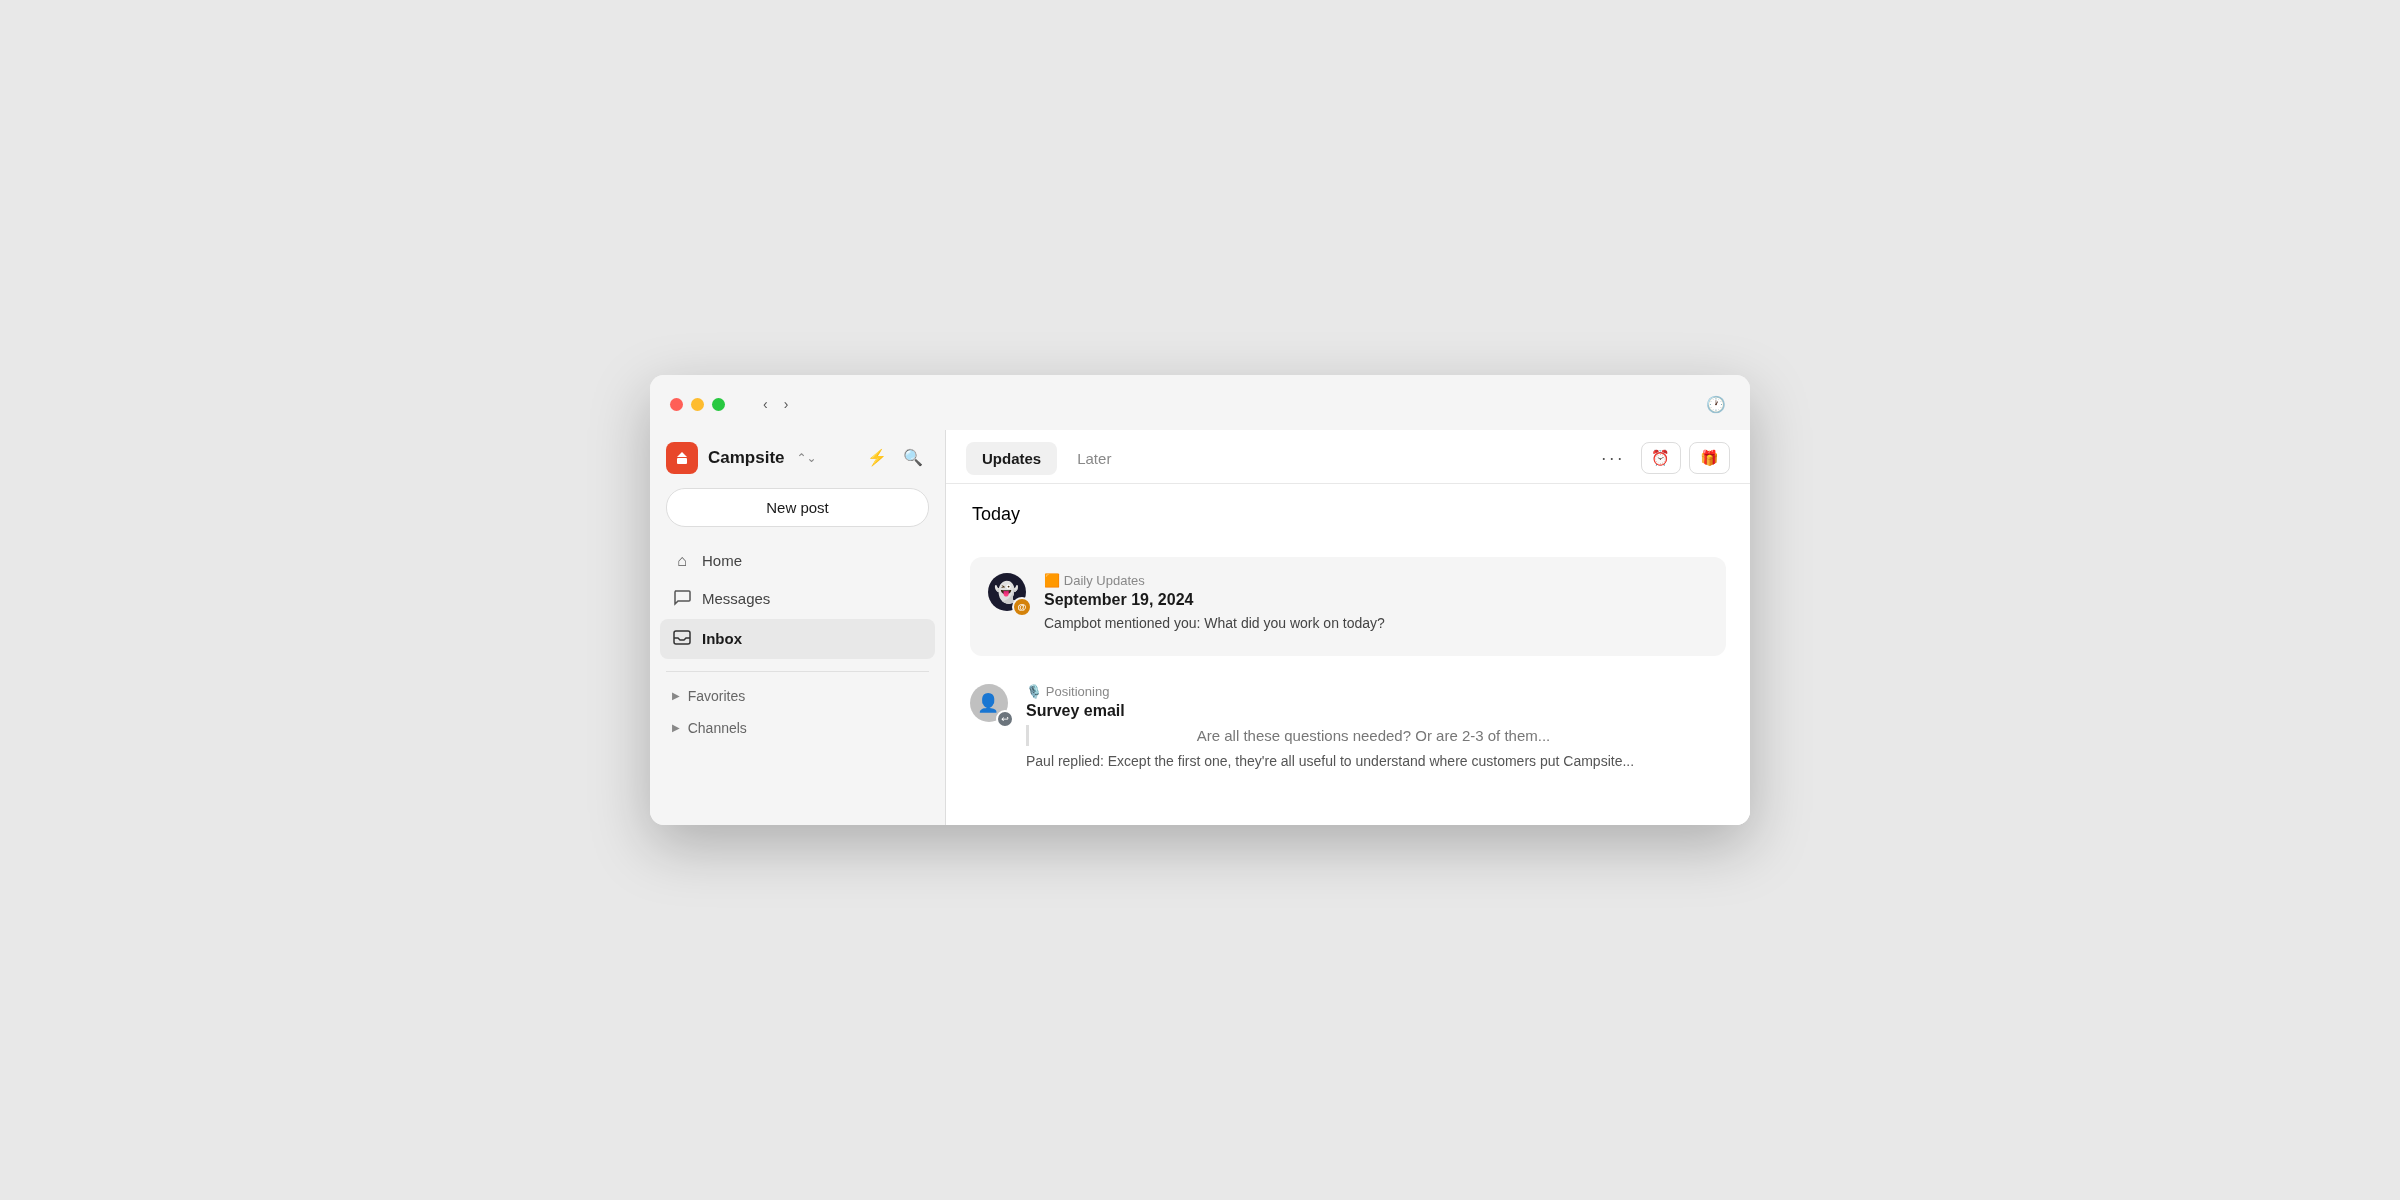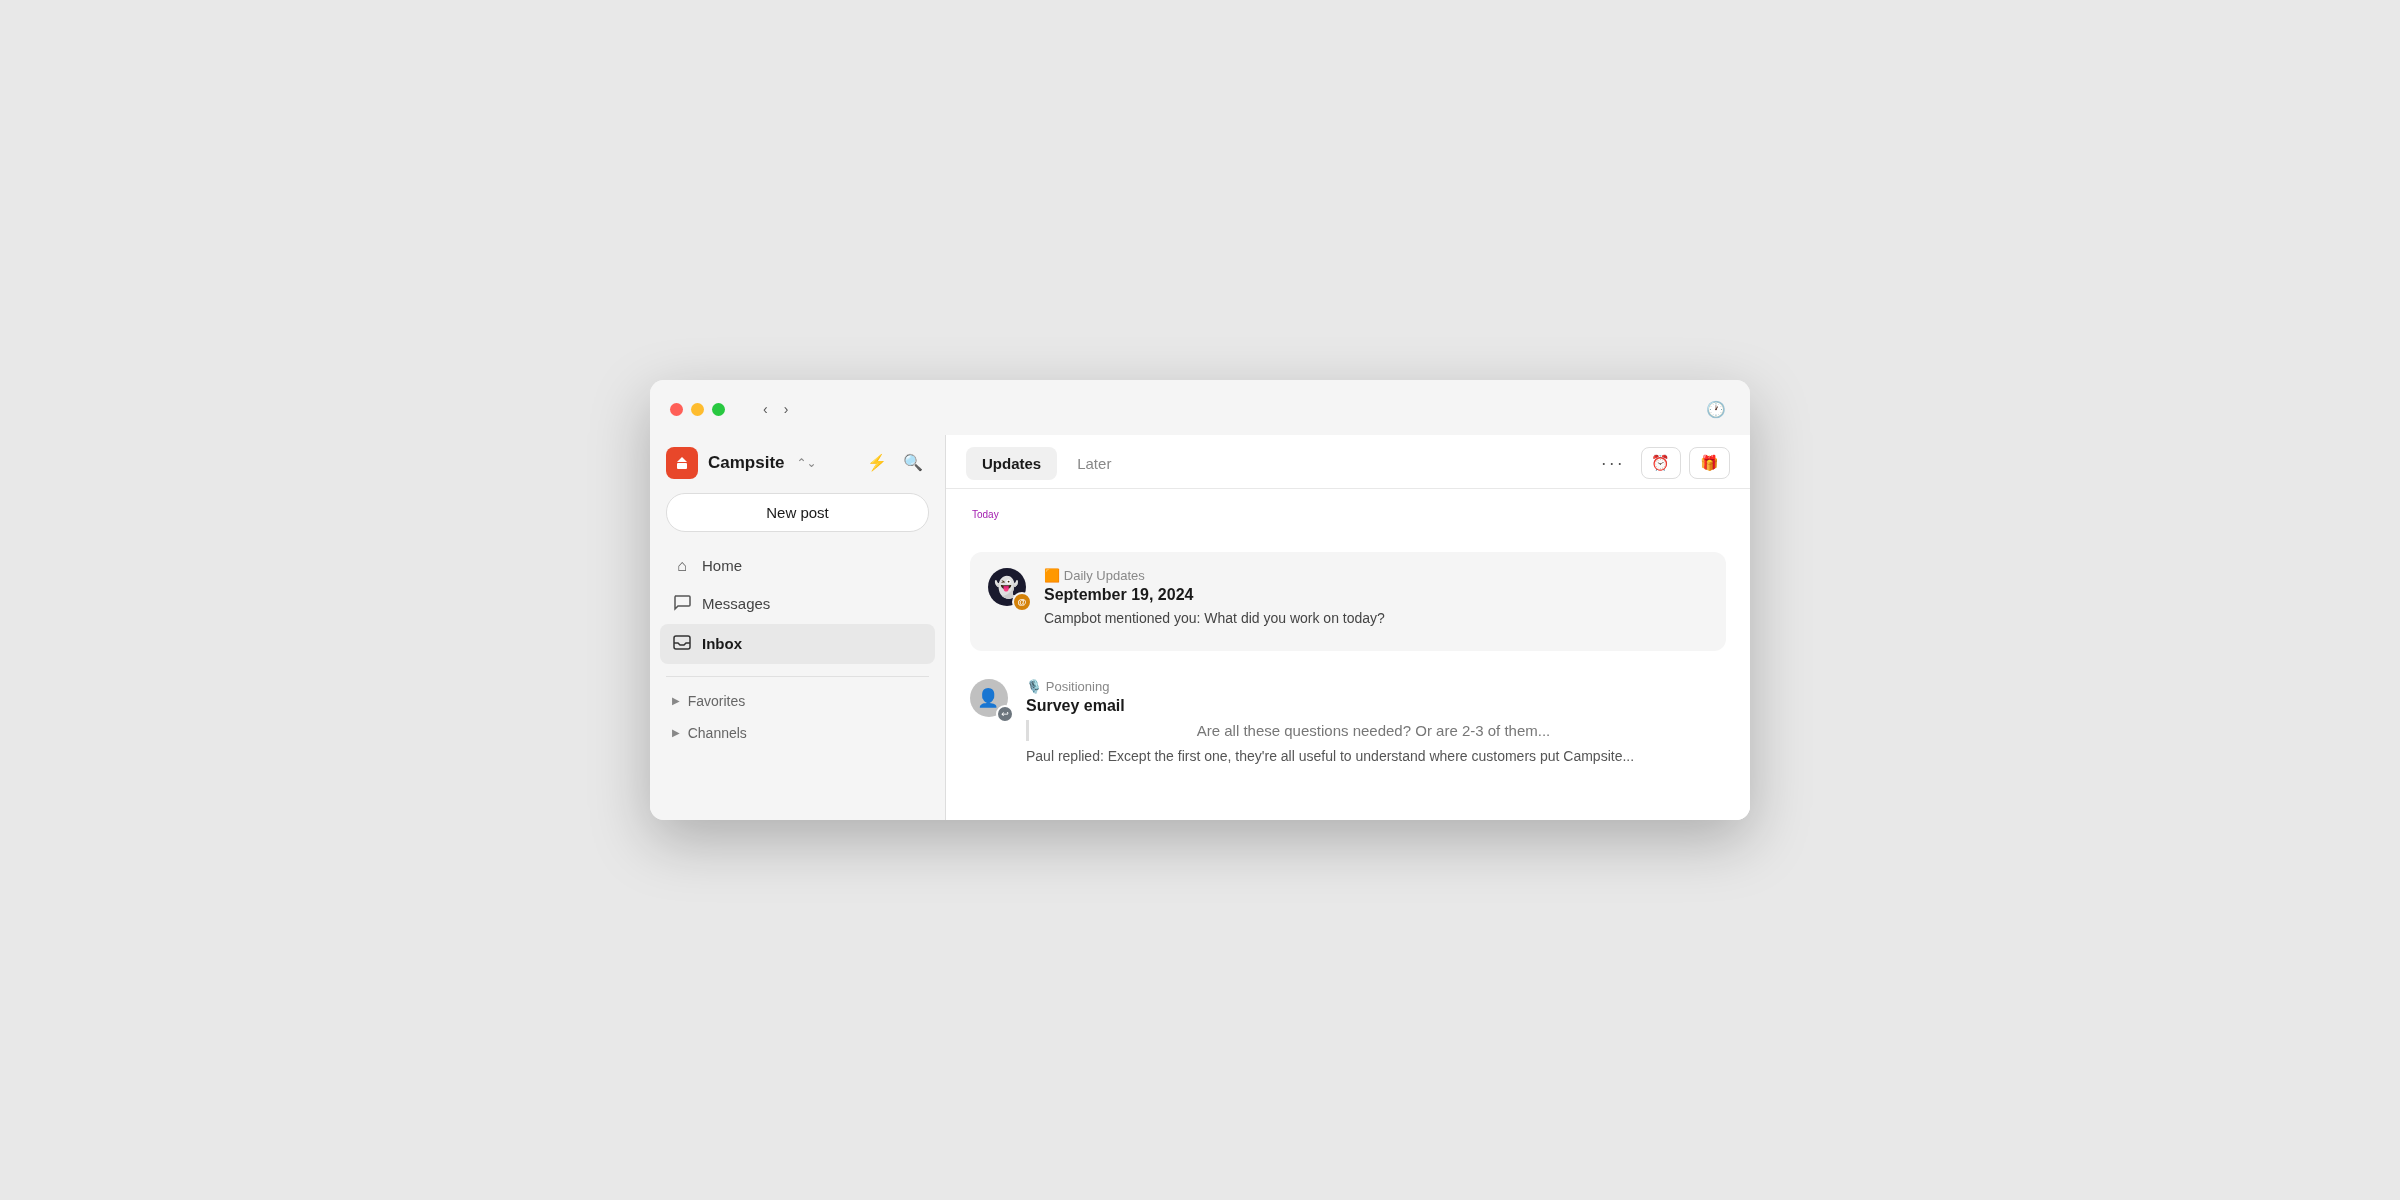--- a/index.html
+++ b/index.html
@@ -283,22 +283,22 @@
 
     
     .feed {
       flex: 1;
       overflow-y: auto;
       padding: 20px 24px;
       background: white;
     }
 
     .feed-date-header {
-      font-size: 10px;
-      color: #a21caf;
+      font-size: 18px;
+      color: #000000;
       margin-bottom: 32px;
       padding-left: 2px;
     }
 
     
     .notification-card {
       background: #f5f5f5;
       border-radius: 12px;
       padding: 16px 18px;
       margin-bottom: 12px;

